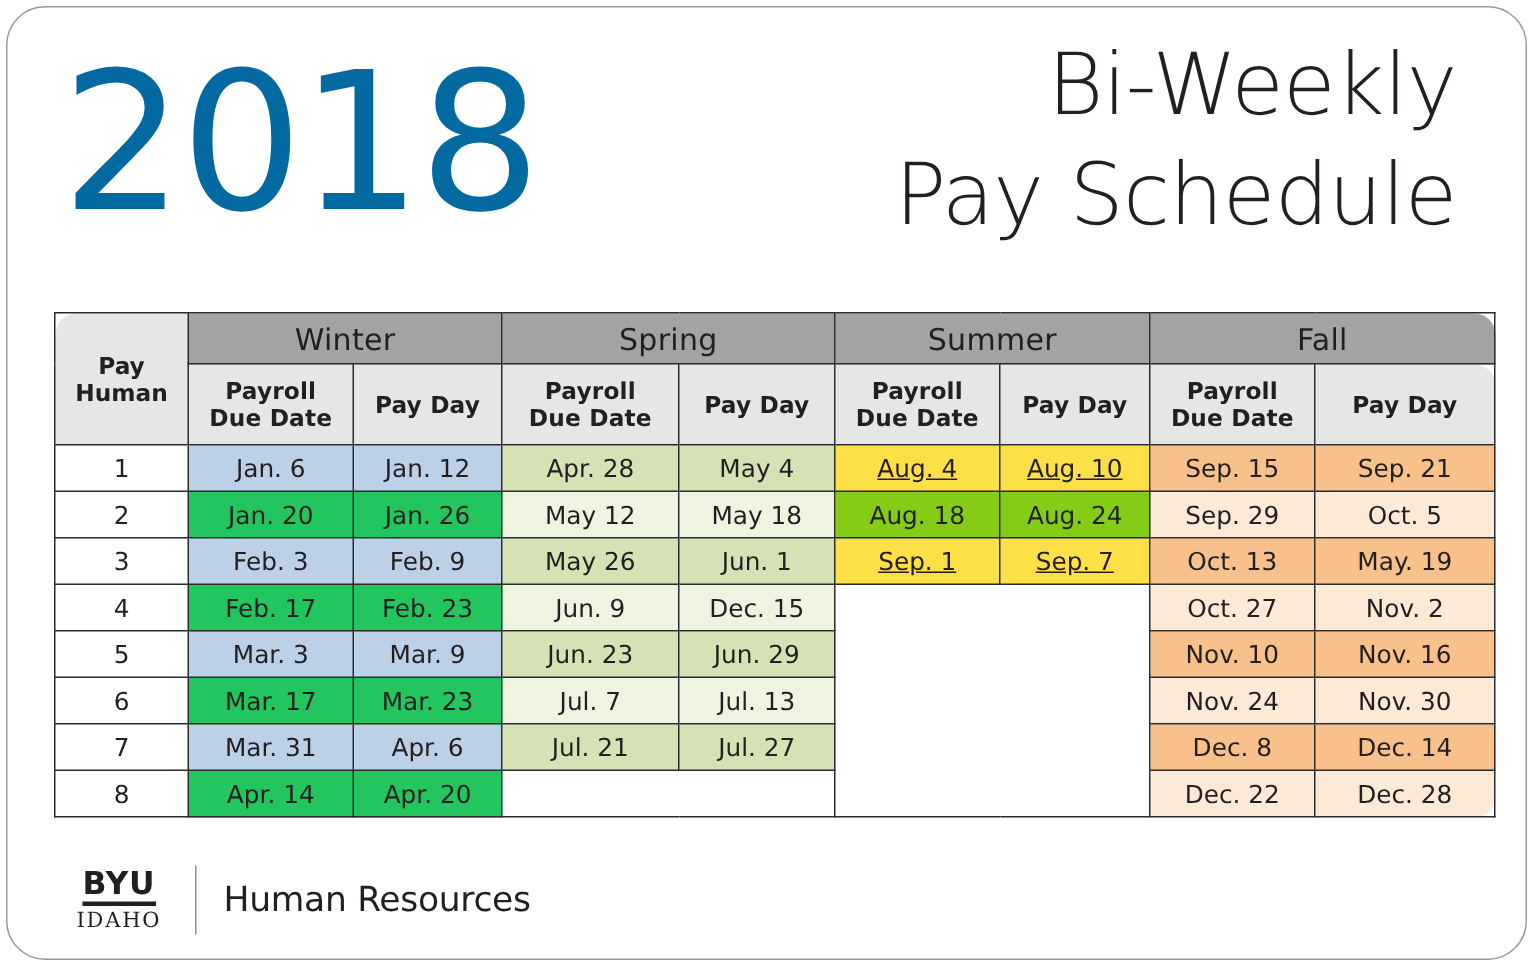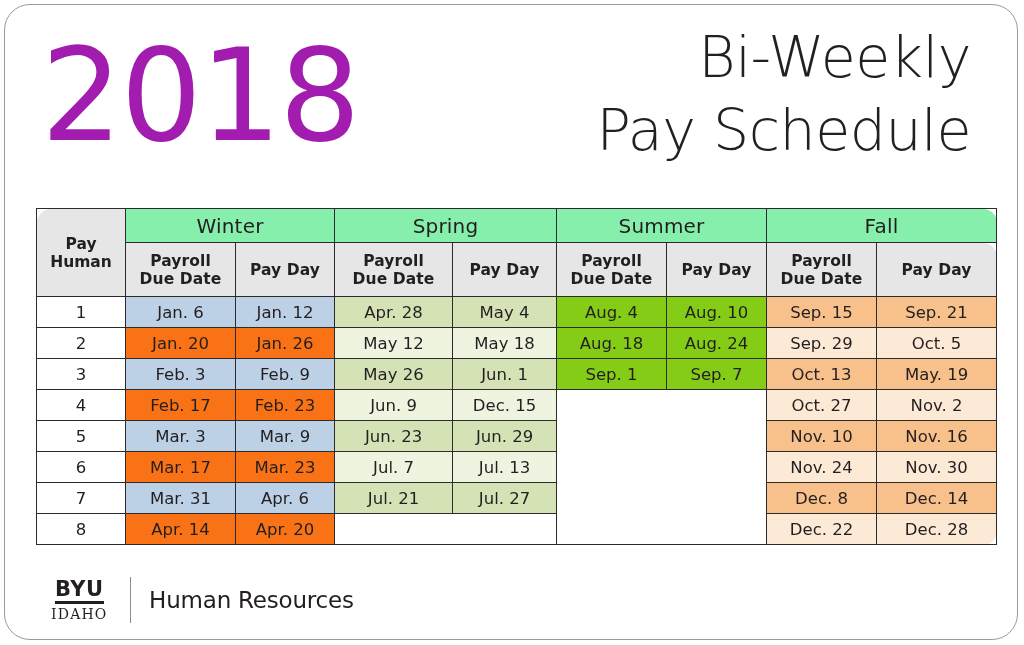--- a/index.html
+++ b/index.html
@@ -36,21 +36,21 @@
     height: 192px;
   }
   #year {
     position: absolute;
     left: 36px;
     top: 8px;
     font-family: "DejaVu Sans", sans-serif;
     font-size: 128px;
     font-weight: 400;
     letter-spacing: -2px;
-    color: #a21caf;
+    color: #0369a1;
     line-height: 165px;
   }
   #headline {
     position: absolute;
     right: 48px;
     top: 16px;
     text-align: right;
     font-family: "DejaVu Sans", sans-serif;
     font-weight: 300;
     font-size: 57px;
@@ -78,21 +78,21 @@
   table.sched td, table.sched th {
     border: 1.3px solid #2b2b2b;
     padding: 0;
     margin: 0;
     text-align: center;
     vertical-align: middle;
   }
 
   
   th.season {
-    background: #86efac;
+    background: #a3a3a3;
     height: 33px;
     font-size: 20px;
     font-weight: 400;
     letter-spacing: .2px;
   }
   th.sub {
     background: #e6e6e6;
     height: 53px;
     font-size: 15.5px;
     font-weight: 700;
@@ -126,24 +126,24 @@
     border-bottom-color: transparent;
     border-left-width: 1.5px;
   }
   td.pp-cell.first { border-top-color: #2b2b2b; }
   td.pp-cell.last  { border-bottom-color: #2b2b2b; border-bottom-left-radius: 14px; }
   td.last-right { border-right-width: 1.5px; }
   td.br-round { border-bottom-right-radius: 14px; }
 
   
   .w-a { background: #bcd0e6; }
-  .w-b { background: #f97316; }
+  .w-b { background: #22c55e; }
   .s-a { background: #d4e2b6; }
   .s-b { background: #eef4e0; }
-  .u-a { background: #84cc16; }
+  .u-a { background: #fde047; text-decoration: underline; }
   .u-b { background: #84cc16; }
   .f-a { background: #f8c08a; }
   .f-b { background: #fce9d6; }
   .blank { background: #ffffff; }
 
   
   #footer {
     position: absolute;
     left: 46px;
     top: 568px;

